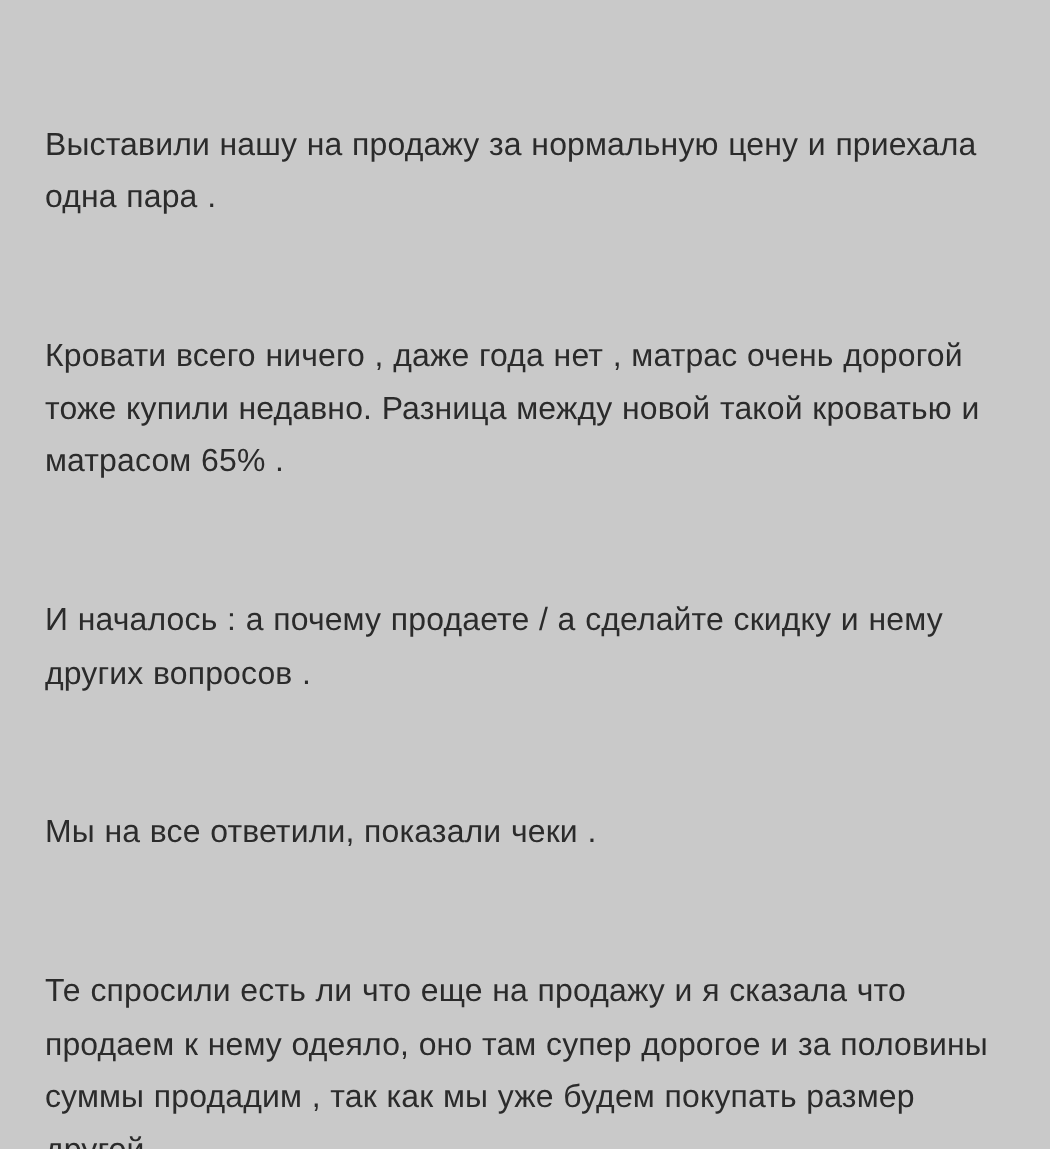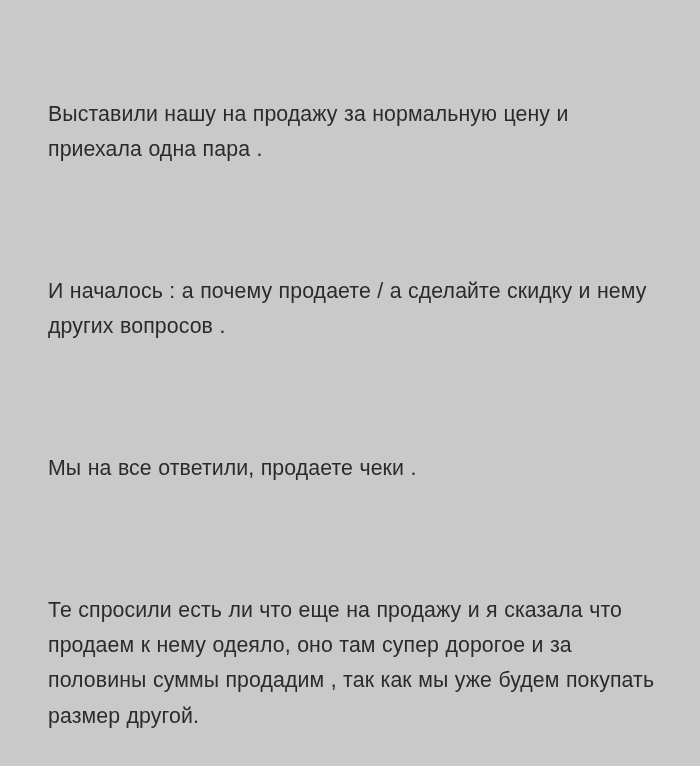--- a/index.html
+++ b/index.html
@@ -24,28 +24,29 @@
   .text-body {
     font-size: 21.3px;
     line-height: 35.3px;
     color: #2b2b2b;
     letter-spacing: 0.1px;
     word-spacing: 0.4px;
     text-align: left;
     white-space: pre-wrap;
   }
   .para {
-    margin: 18px;
+    margin: 0;
     padding: 0;
   }
 </style>
 </head>
 <body>
 
 <div id="page">
   <div class="text-body">
     <p class="para">Выставили нашу на продажу за нормальную цену и приехала одна пара .</p>
+    <p class="para">Кровати всего ничего , даже года нет , матрас очень дорогой тоже купили недавно. Разница между новой такой кроватью и матрасом 65% .</p>
     <p class="para">И началось : а почему продаете / а сделайте скидку и нему других вопросов .</p>
-    <p class="para">Мы на все ответили, продаете чеки .</p>
+    <p class="para">Мы на все ответили, показали чеки .</p>
     <p class="para">Те спросили есть ли что еще на продажу и я сказала что продаем к нему одеяло, оно там супер дорогое и за половины суммы продадим , так как мы уже будем покупать размер другой.</p>
     
   </div>
 </div>
 
 </body></html>

